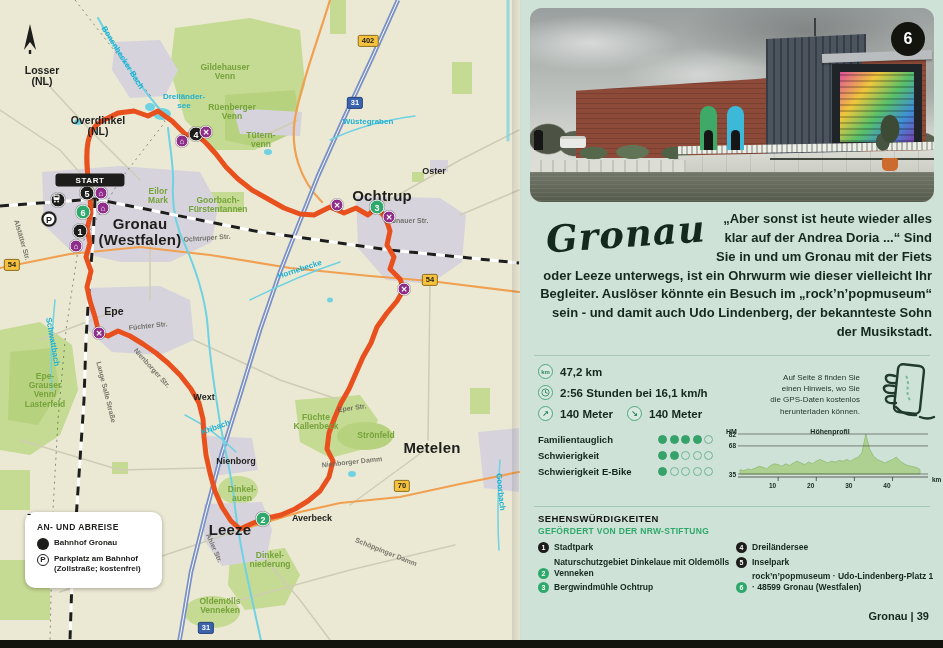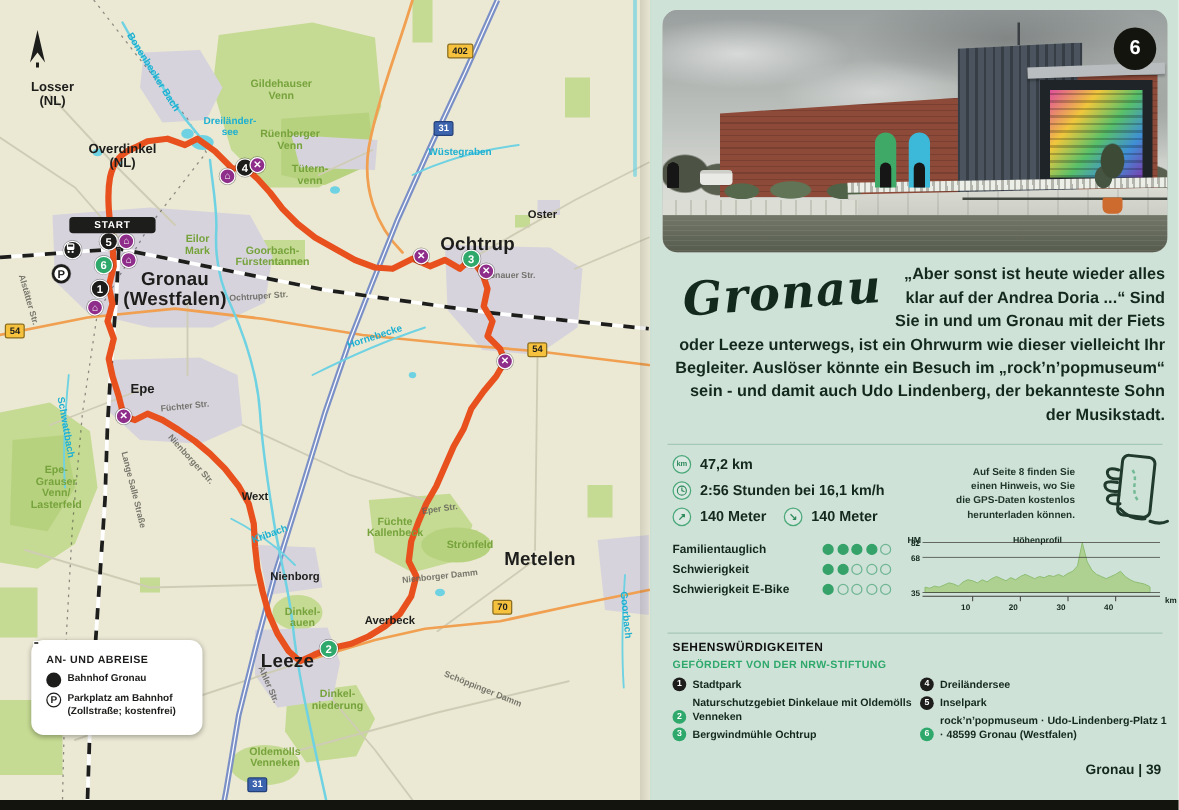--- a/index.html
+++ b/index.html
@@ -123,21 +123,21 @@
 
   .stats{position:absolute;left:18px;top:364px;width:200px}
   .stat-row{display:flex;align-items:center;margin-bottom:6px;font-size:11.5px;font-weight:bold;color:#14291e}
   .sic{flex:0 0 auto;width:15px;height:15px;border-radius:50%;border:1.6px solid #4aa879;color:#2e8a5c;
      display:flex;align-items:center;justify-content:center;font-size:8px;font-weight:bold;margin-right:7px;
      background:rgba(255,255,255,.22)}
   .sic.km{font-size:6px;letter-spacing:0}
   .stat-pair{display:flex;align-items:center}
   .stat-pair .gap{width:14px}
 
-  .gps-note{position:absolute;left:222px;top:372px;width:118px;font-size:8px;font-weight:bold;
+  .gps-note{position:absolute;left:222px;top:372px;width:118px;font-size:8px;font-weight:normal;
      text-align:right;white-space:pre-line;color:#1e3429;line-height:1.4}
   .phone-icon{position:absolute;left:342px;top:360px;width:74px;height:64px}
 
   .ratings{position:absolute;left:18px;top:431px;width:210px}
   .rating-row{display:flex;align-items:center;height:16px}
   .rating-label{width:120px;font-size:9.5px;font-weight:bold;color:#14291e}
   .dots{display:flex;gap:2.5px}
   .dot{width:9px;height:9px;border-radius:50%;border:1.5px solid #6fb592}
   .dot.filled{background:#35a269;border-color:#35a269}
 
@@ -262,28 +262,28 @@
   <span class="mlbl lt-town" style="left:98px;top:126px">Overdinkel
 (NL)</span>
   <span class="mlbl lt-big" style="left:140px;top:232px">Gronau
 (Westfalen)</span>
   <span class="mlbl lt-town" style="left:114px;top:312px">Epe</span>
   <span class="mlbl lt-big" style="left:382px;top:196px">Ochtrup</span>
   <span class="mlbl lt-small" style="left:434px;top:172px">Oster</span>
   <span class="mlbl lt-big" style="left:432px;top:448px">Metelen</span>
   <span class="mlbl lt-big" style="left:230px;top:530px">Leeze</span>
   <span class="mlbl lt-small" style="left:236px;top:462px">Nienborg</span>
-  <span class="mlbl lt-small" style="left:312px;top:497px">Averbeck</span>
+  <span class="mlbl lt-small" style="left:312px;top:519px">Averbeck</span>
   <span class="mlbl lt-small" style="left:204px;top:398px">Wext</span>
 
   <span class="mlbl lt-green" style="left:225px;top:72px">Gildehauser
 Venn</span>
   <span class="mlbl lt-green" style="left:232px;top:112px">Rüenberger
 Venn</span>
-  <span class="mlbl lt-green" style="left:248px;top:140px">Tütern-
+  <span class="mlbl lt-green" style="left:261px;top:140px">Tütern-
 venn</span>
   <span class="mlbl lt-green" style="left:158px;top:196px">Eilor
 Mark</span>
   <span class="mlbl lt-green" style="left:218px;top:205px">Goorbach-
 Fürstentannen</span>
   <span class="mlbl lt-green" style="left:45px;top:390px">Epe-
 Grauser
 Venn/
 Lasterfeld</span>
   <span class="mlbl lt-green" style="left:316px;top:422px">Füchte

